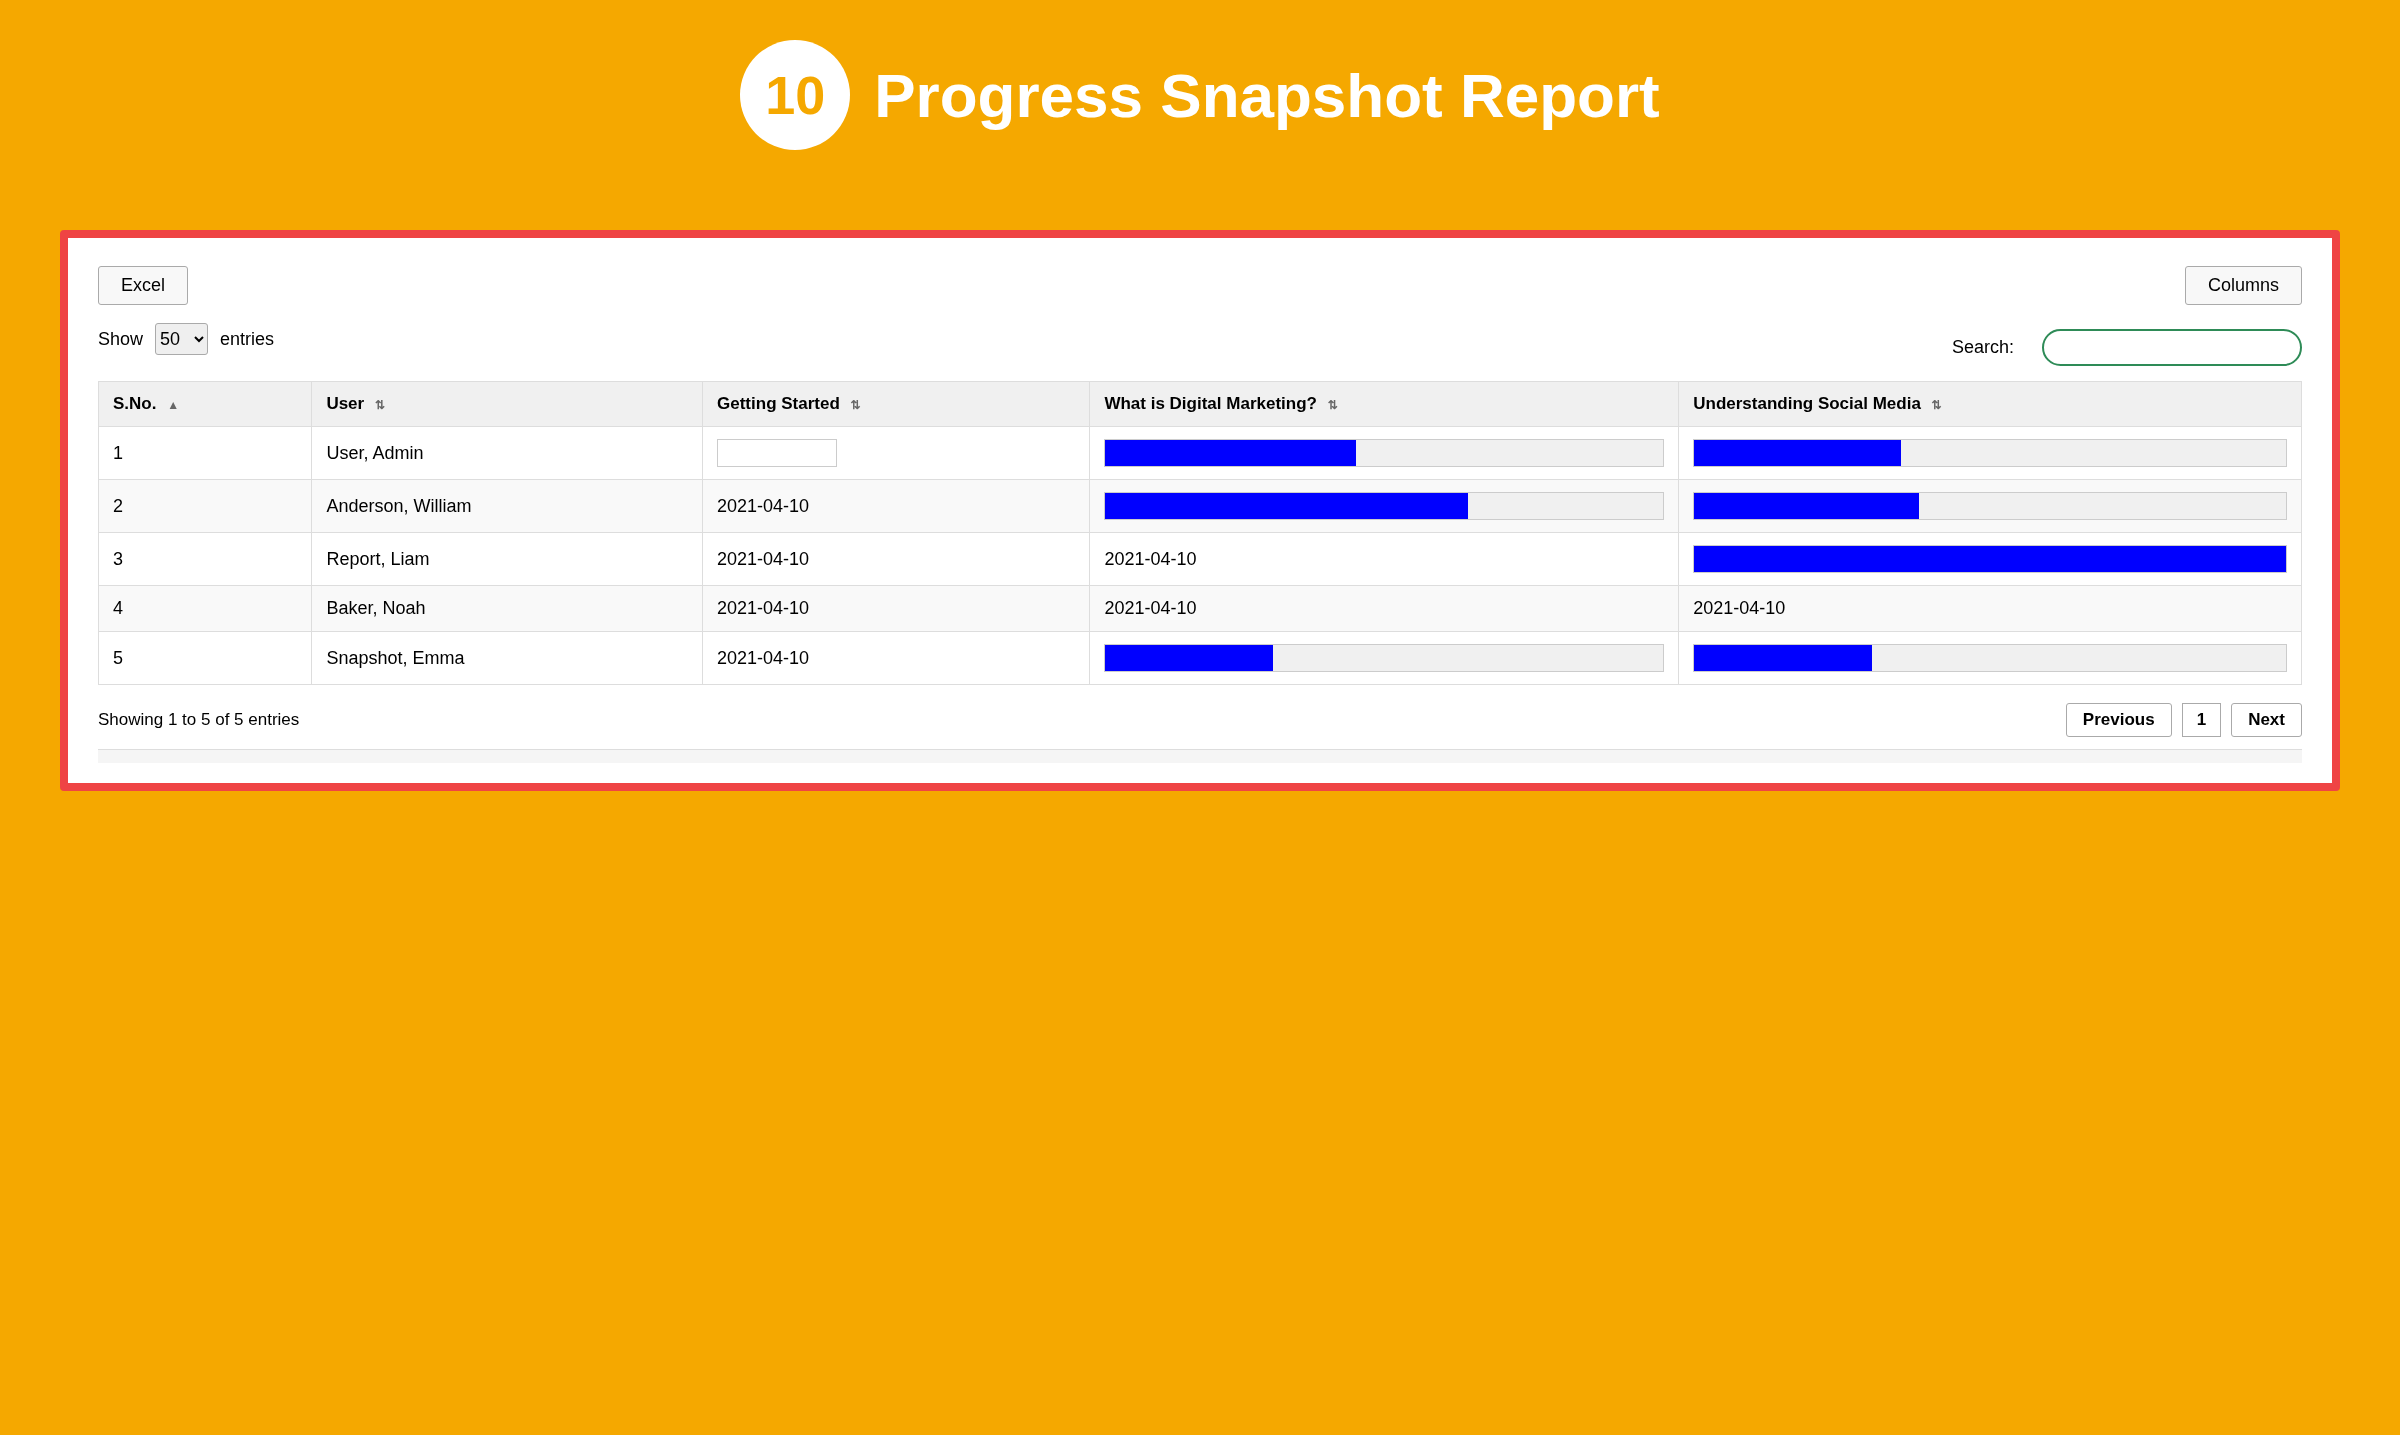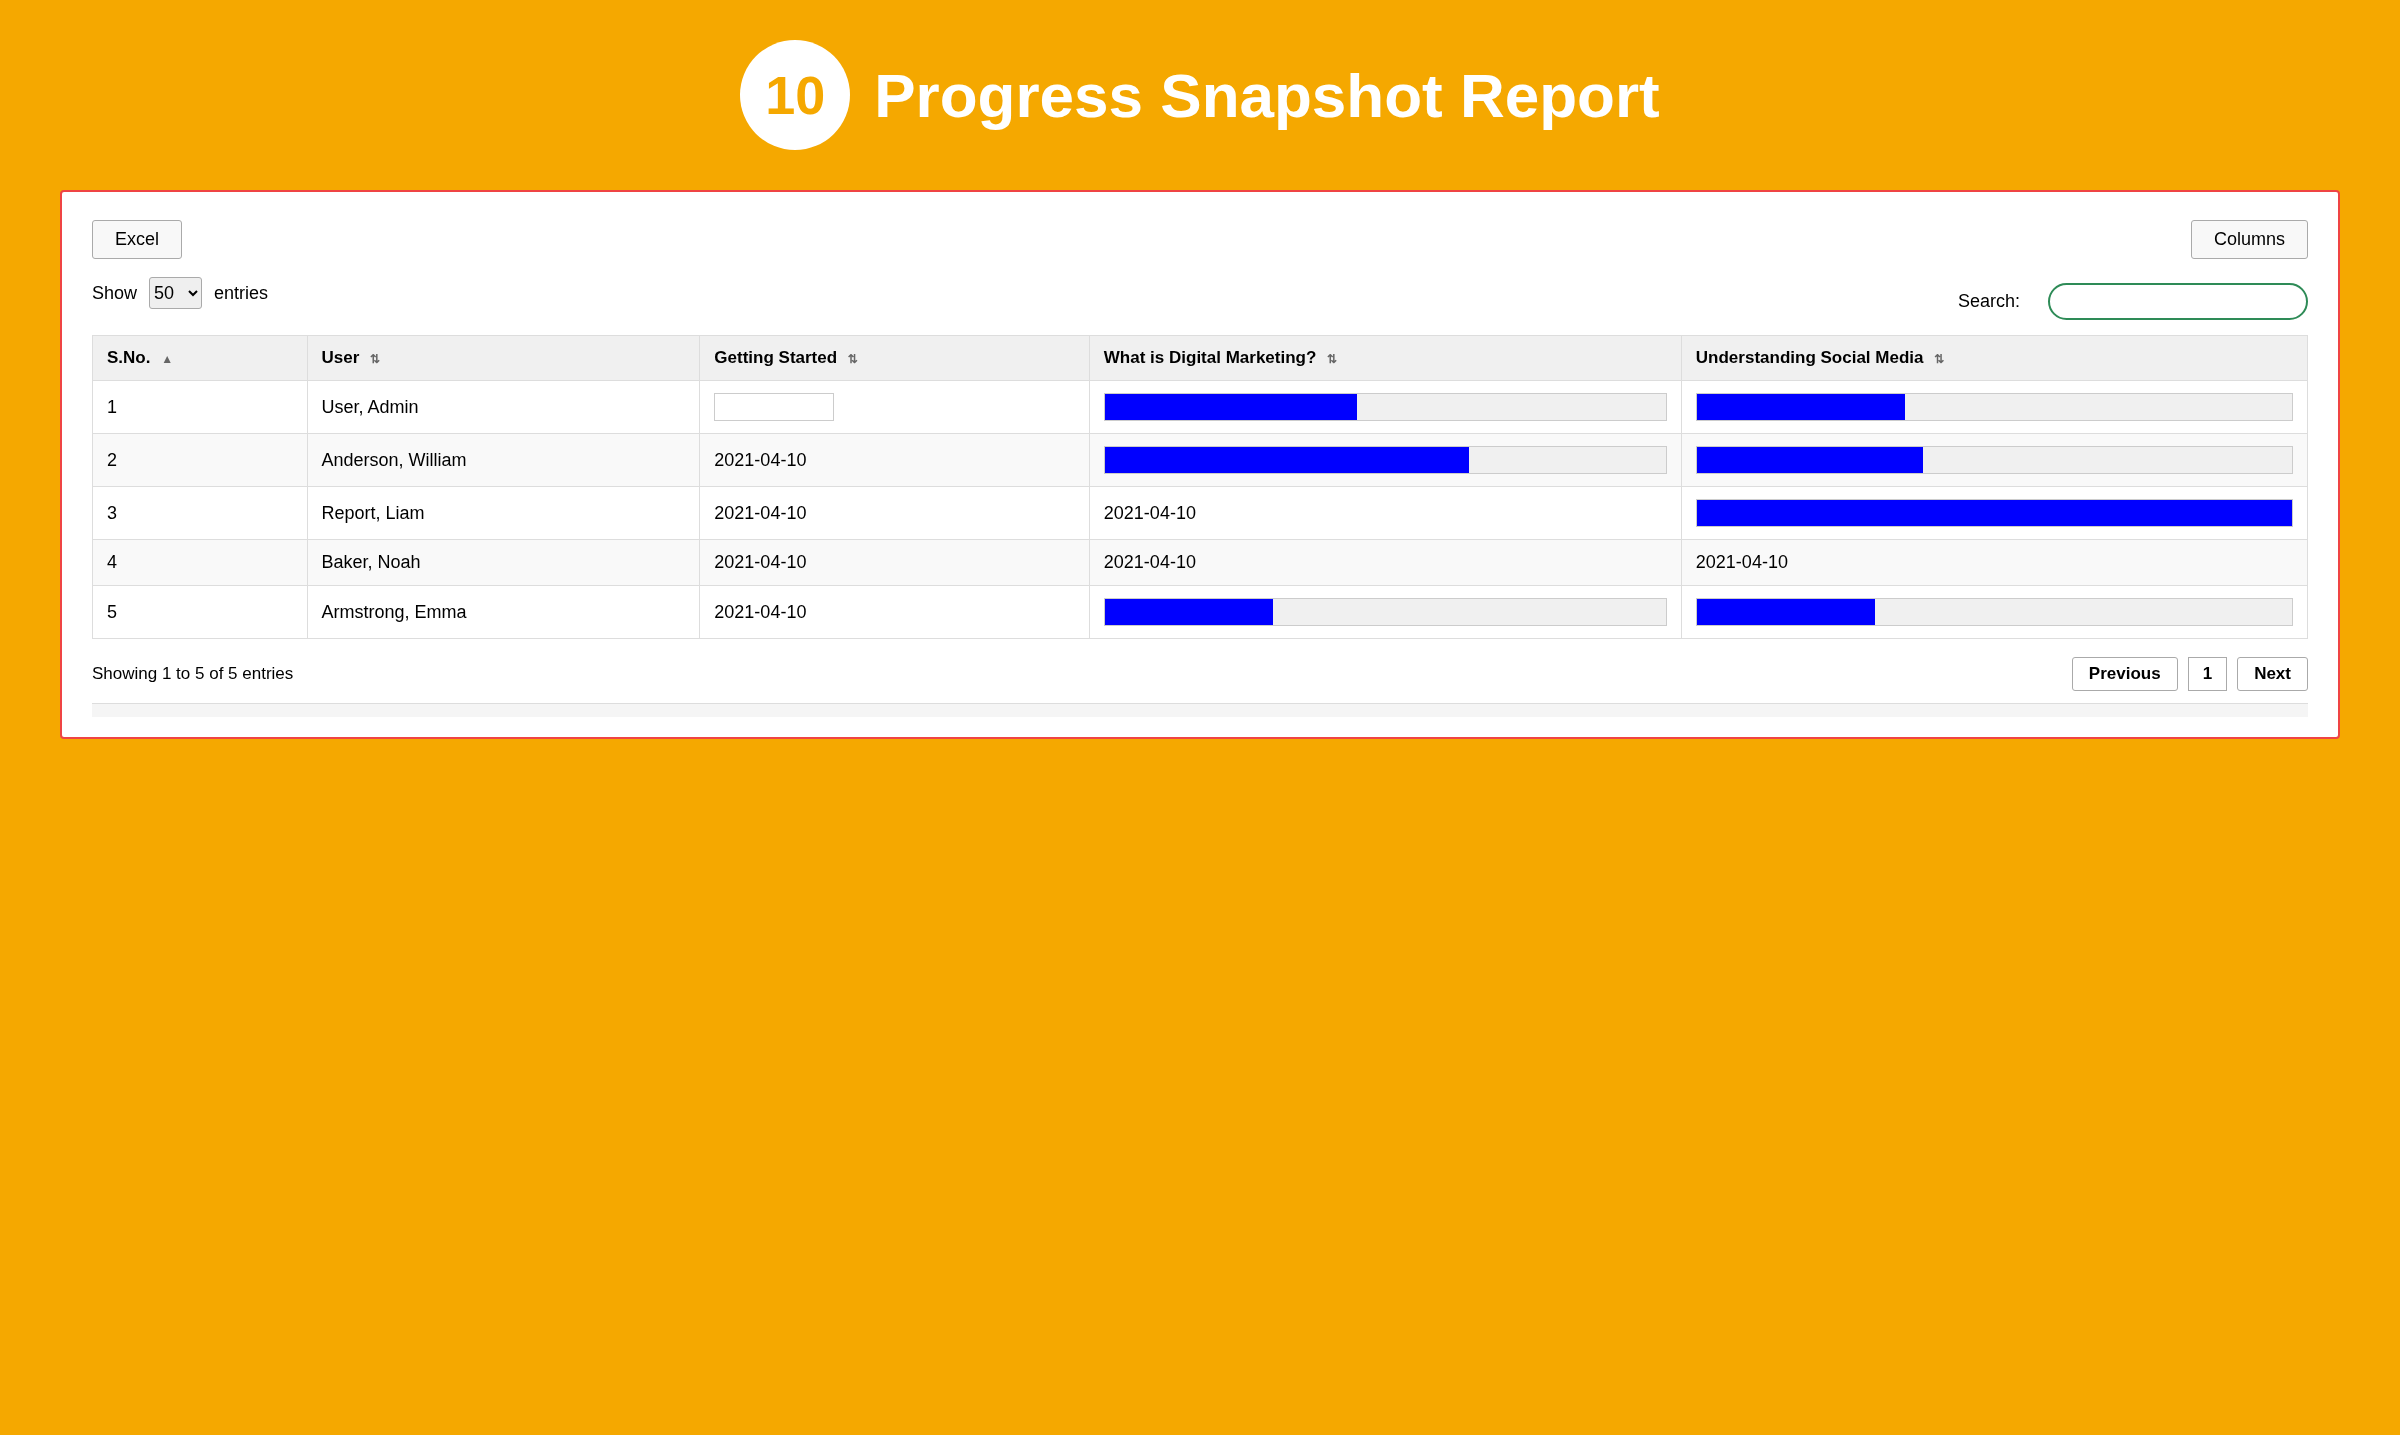--- a/index.html
+++ b/index.html
@@ -35,24 +35,25 @@
       font-weight: 900;
       color: #F5A800;
     }
     .report-title {
       font-size: 62px;
       font-weight: 900;
       color: white;
     }
     .table-container {
       background: white;
-      border: 2px solid #ef4444;
+      border: 8px solid #ef4444;
       border-radius: 4px;
       width: 100%;
       padding: 28px 30px 20px;
+      margin-top: 40px;
     }
     .toolbar {
       display: flex;
       justify-content: space-between;
       margin-bottom: 18px;
     }
     .btn {
       border: 1px solid #aaa;
       background: #f8f8f8;
       padding: 8px 22px;
@@ -278,21 +279,21 @@
         </tr>
         <tr>
           <td>4</td>
           <td>Baker, Noah</td>
           <td>2021-04-10</td>
           <td>2021-04-10</td>
           <td>2021-04-10</td>
         </tr>
         <tr>
           <td>5</td>
-          <td>Armstrong, Emma</td>
+          <td>Snapshot, Emma</td>
           <td>2021-04-10</td>
           <td>
             <div class="progress-bar-container">
               <div class="progress-bar-fill" style="width: 30%;"></div>
             </div>
           </td>
           <td>
             <div class="progress-bar-container">
               <div class="progress-bar-fill" style="width: 30%;"></div>
             </div>

